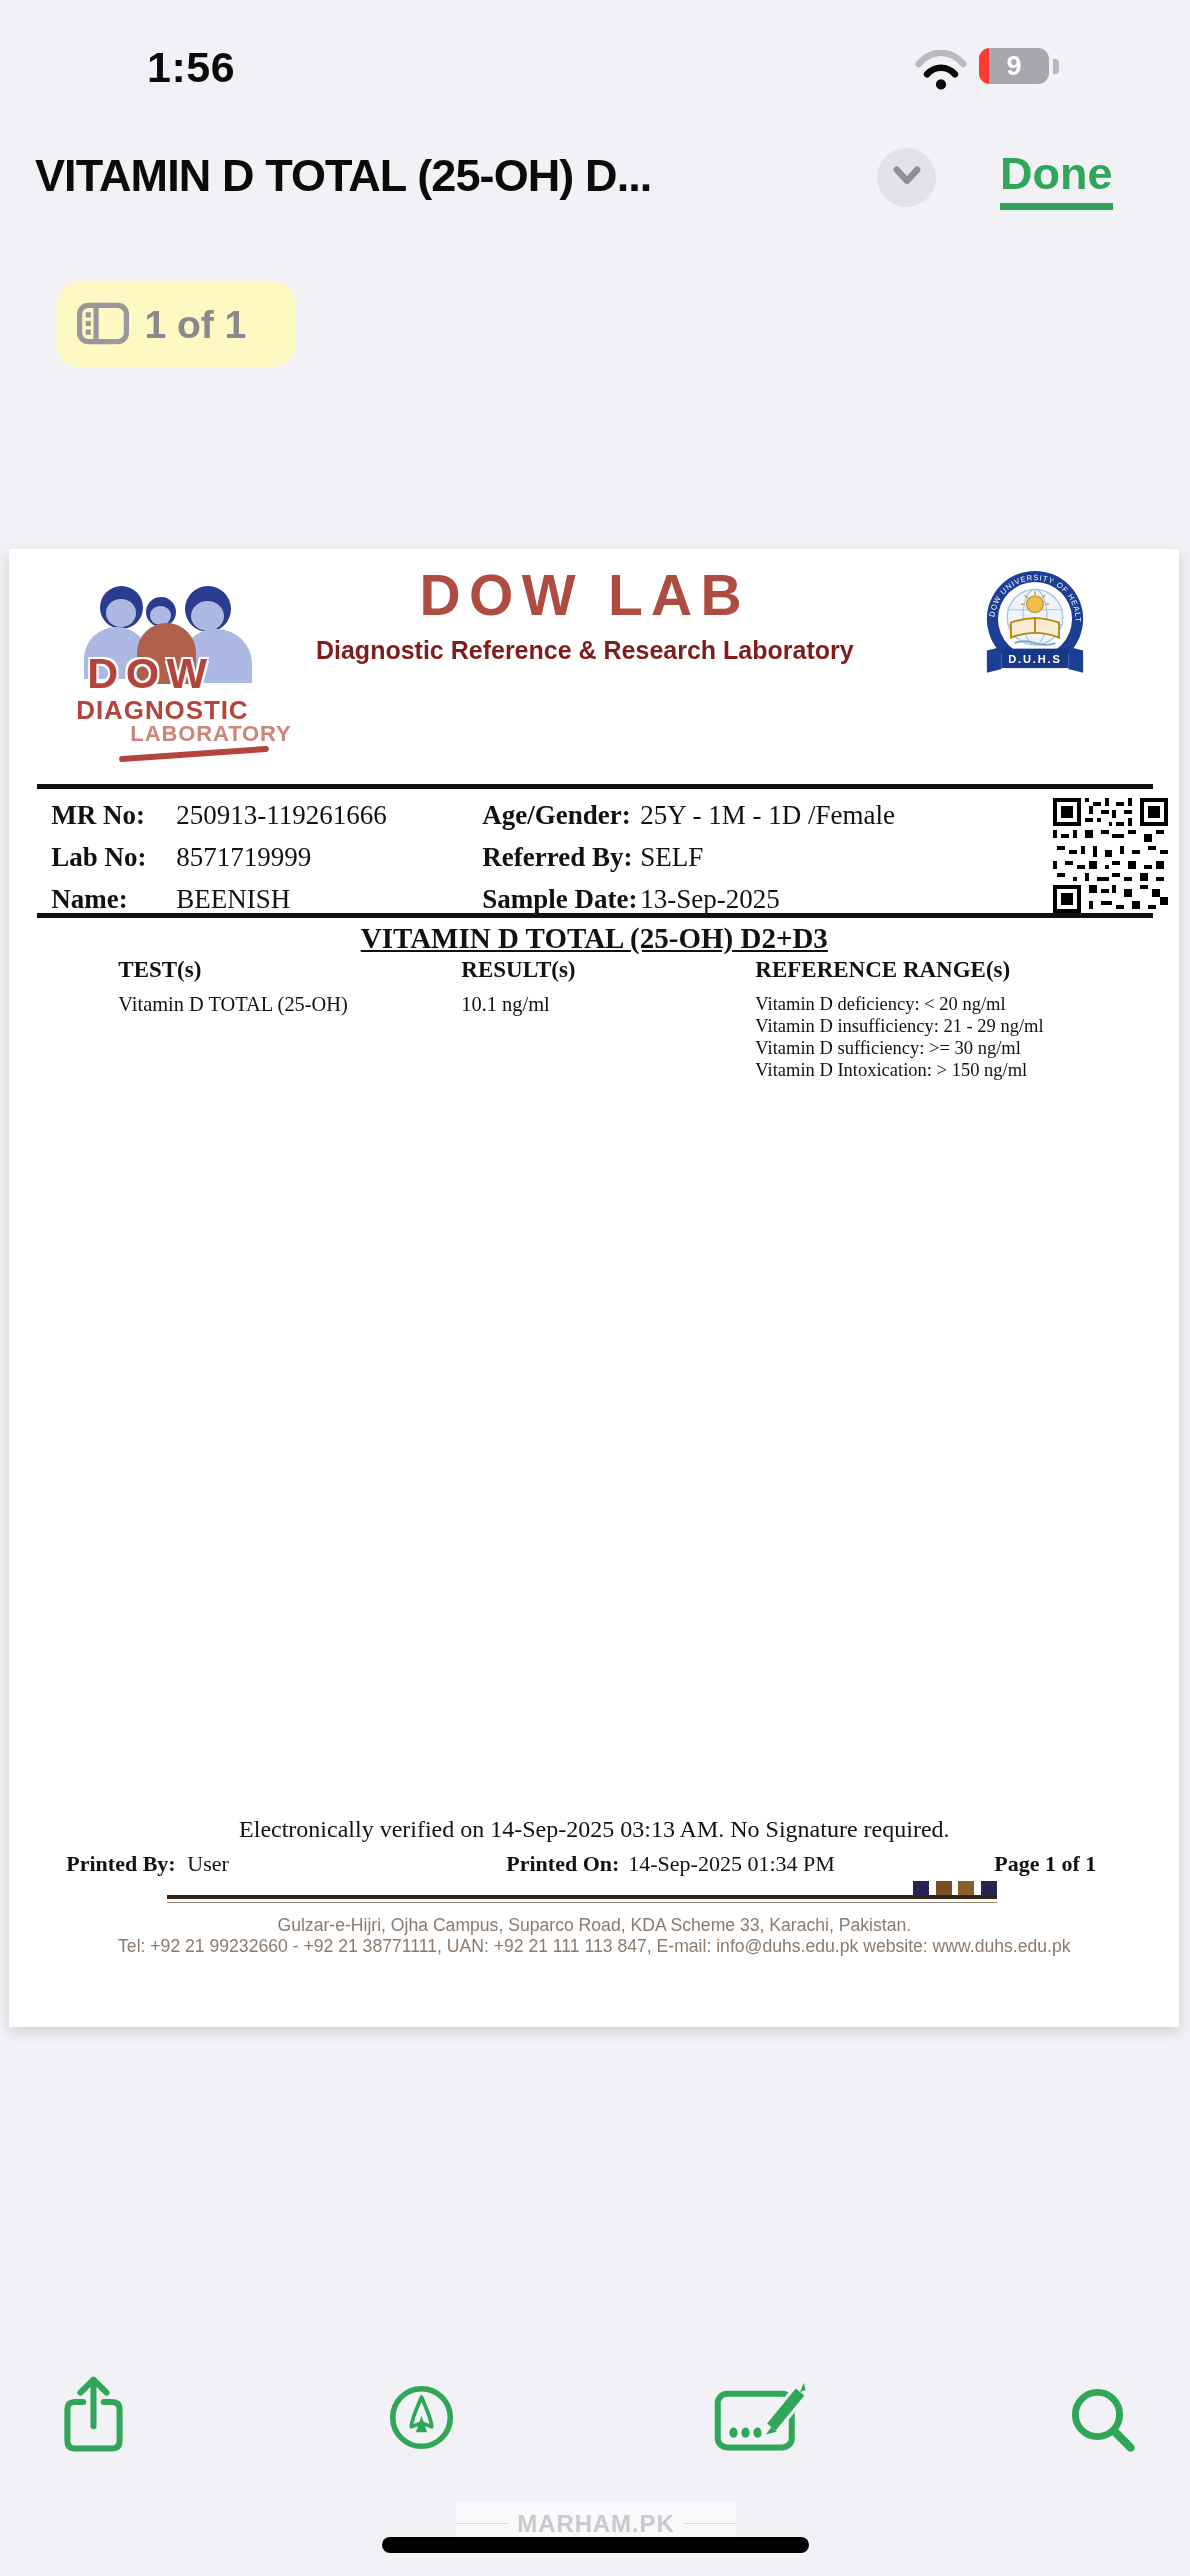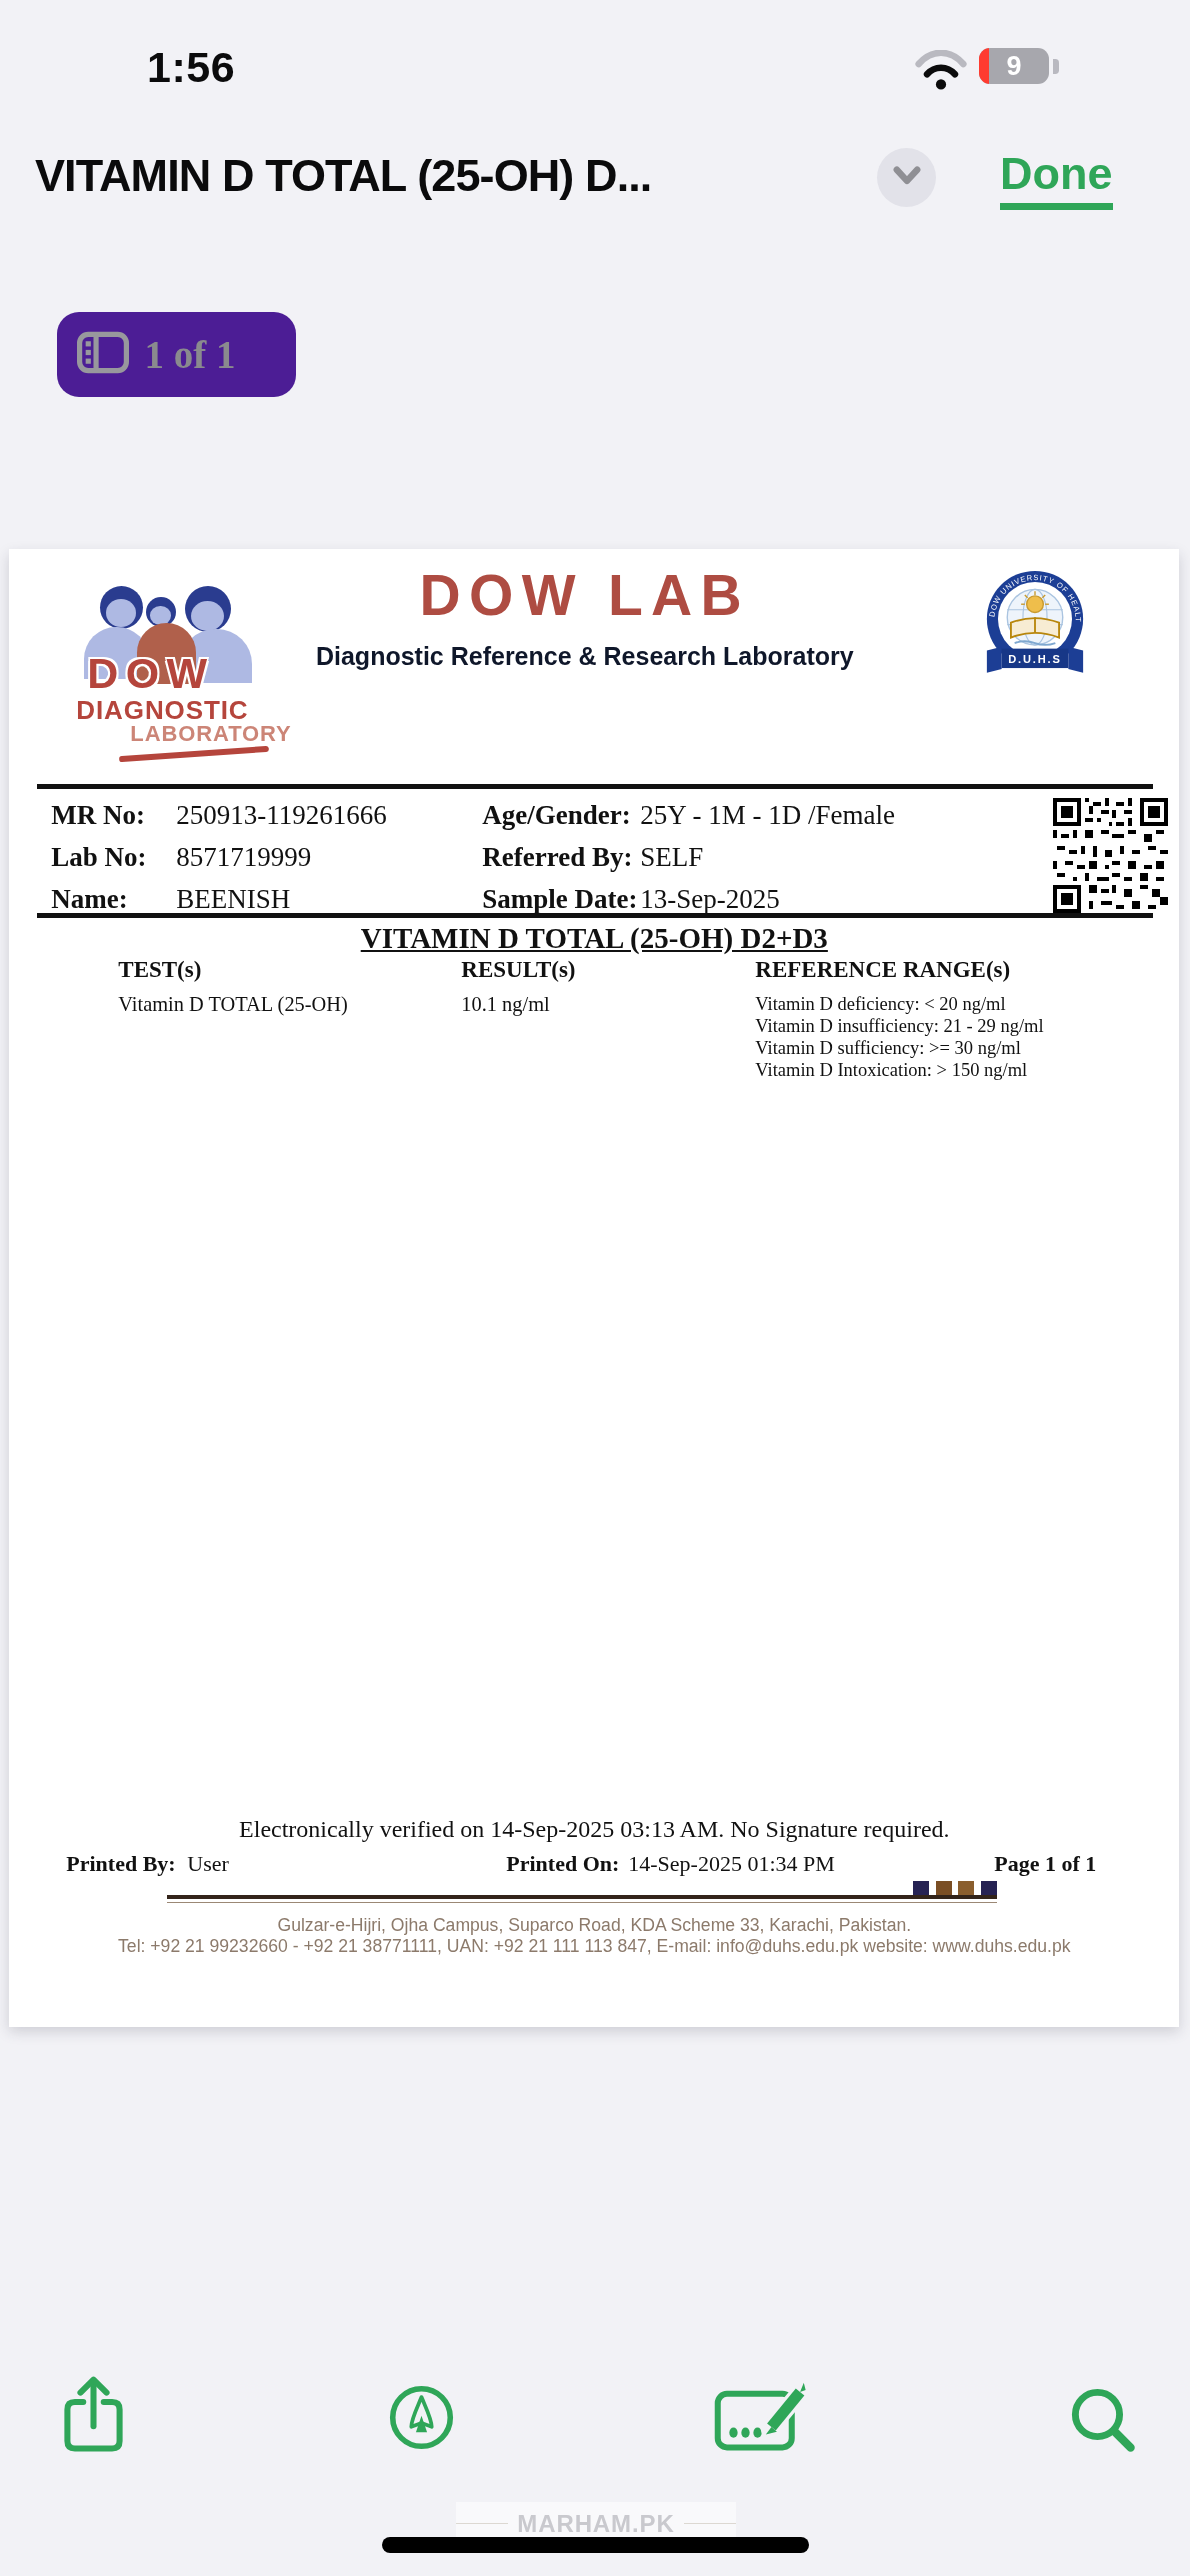--- a/index.html
+++ b/index.html
@@ -15,39 +15,39 @@
   .battery .sliver { position:absolute; left:0; top:0; width:10.2px; height:36px; background:#FF3B30; }
   .battery .pct { position:absolute; left:0; top:0; width:70px; height:36px; display:flex; align-items:center; justify-content:center; color:#fff; font-size:27px; font-weight:800; }
   .battery-nub { left:1053px; top:59px; width:5.6px; height:15px; background:#B9B9C0; border-radius:0 3.7px 3.7px 0; }
 
   
   .nav-title { left:35px; top:150px; font-size:45px; font-weight:800; color:#0b0b0c; letter-spacing:-0.9px; white-space:nowrap; }
   .chevron-btn { left:877px; top:148px; width:59px; height:59px; border-radius:50%; background:#E2E2E9; display:flex; align-items:center; justify-content:center; cursor:pointer; }
   .done { left:1000px; top:148px; font-size:45px; font-weight:800; color:var(--green); border-bottom:7.4px solid var(--green); padding-bottom:2.8px; cursor:pointer; }
 
   
-  .pill { left:57px; top:312px; width:239px; height:85px; background:#4c1d95; border-radius:22px; display:flex; align-items:center; gap:15px; padding-left:20.4px;font-family:Liberation Serif, serif; }
+  .pill { left:57px; top:282px; width:239px; height:85px; background:#fef9c3; border-radius:22px; display:flex; align-items:center; gap:15px; padding-left:20.4px; }
   .pill-label { font-size:39px; font-weight:700; color:#8A8A8E; }
 
   
   .doc { left:9.3px; top:549px; width:1170px; height:1478px; background:#fff; box-shadow:0 4.6px 13px rgba(40,40,60,0.18); font-family:"Liberation Serif","DejaVu Serif",serif; color:#111; }
 
   
   .logo-left { left:67px; top:37px; width:204px; height:176px; font-family:"Liberation Sans",sans-serif; }
   .head { position:absolute; border-radius:50%; }
   .logo-dow { position:absolute; left:11px; top:63px; font-size:43px; font-weight:800; color:#B5453C; letter-spacing:7.4px;
               text-shadow:-1.9px -1.9px 0 #fff, 1.9px -1.9px 0 #fff, -1.9px 1.9px 0 #fff, 1.9px 1.9px 0 #fff; }
   .logo-diag { position:absolute; left:0px; top:109px; font-size:26px; font-weight:800; color:#B5453C; letter-spacing:0.9px; }
   .logo-labo { position:absolute; left:54px; top:135px; font-size:22px; font-weight:600; color:#CC8577; letter-spacing:0.9px; }
   .logo-swoosh { position:absolute; left:43px; top:165px; width:150px; height:5.6px; background:#B5453C; transform:rotate(-4deg); border-radius:2.8px; }
 
   .doc-center { left:260px; top:16.7px; width:631px; text-align:center; }
   .urdu { font-size:32px; color:#111; direction:rtl; }
   .labname { font-size:57px; font-weight:800; color:#AE4C42; letter-spacing:8.3px; line-height:1.05; font-family:"Liberation Sans",sans-serif; }
-  .tagline { font-size:25px; font-weight:700; color:#0f172a; font-family:"Liberation Sans",sans-serif; margin-top:16px; }
+  .tagline { font-size:25px; font-weight:700; color:#7f1d1d; font-family:"Liberation Sans",sans-serif; margin-top:10px; }
   .emblem { left:964px; top:20.4px; }
 
   
   .ptable { left:28px; top:235px; width:1116px; height:134px; border-top:5.6px solid #111; border-bottom:5.6px solid #111; }
   .prow { position:absolute; font-size:27px; white-space:nowrap; }
   .plabel { font-weight:700; }
   .qr { position:absolute; left:1016px; top:9.3px; width:115px; height:115px; }
 
   
   .rtitle { left:0; top:373px; width:1170px; text-align:center; font-size:29px; font-weight:700; }

